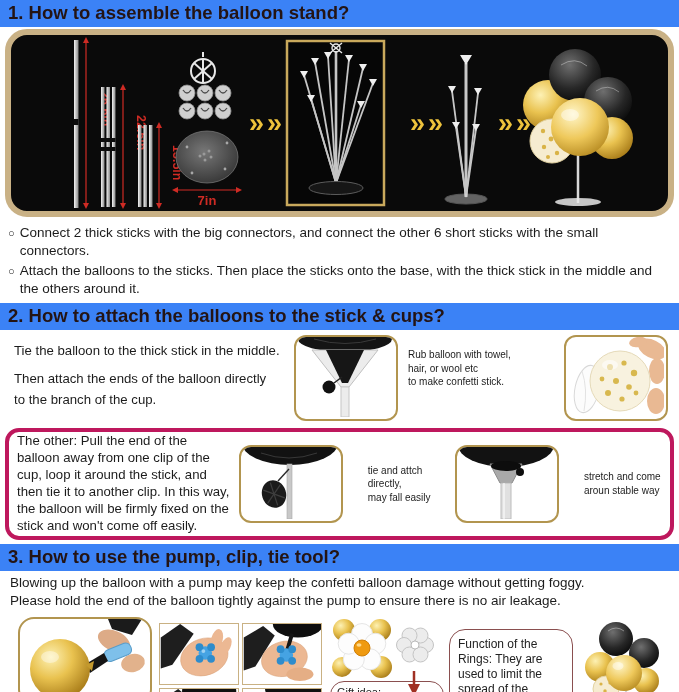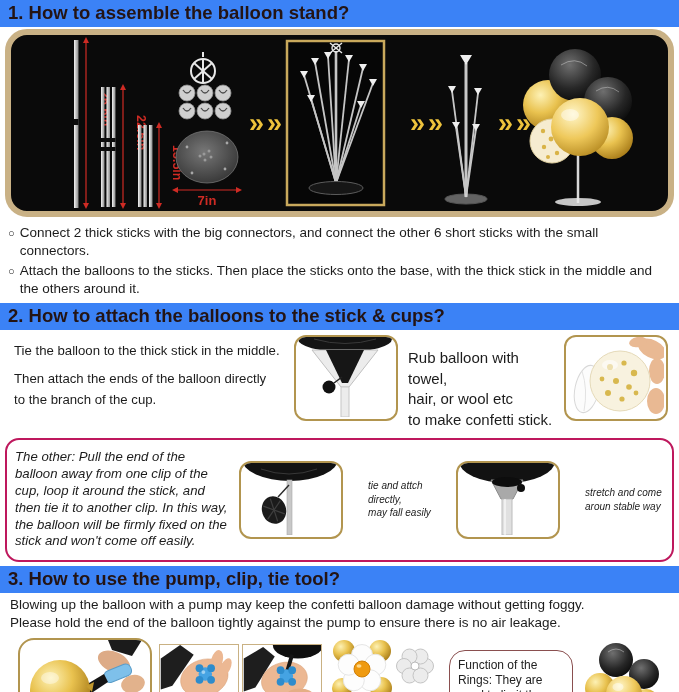--- a/index.html
+++ b/index.html
@@ -12,23 +12,23 @@
          border:6px solid #c9b185;border-radius:22px;overflow:hidden;}
   .bullets{padding:4px 8px 2px;font-size:13.5px;line-height:1.3;}
   .bullet{display:flex;gap:5px;margin-bottom:3px;}
   .bmark{font-size:11px;padding-top:2px;}
   
   .row1{display:flex;gap:10px;padding:5px 6px 4px;align-items:flex-start;}
   .imgbox{background:#fff;border:2px solid #b2954f;border-radius:12px;overflow:hidden;flex:none;}
   .tie{width:270px;font-size:13.2px;line-height:1.45;padding:6px 0 0 8px;}
   .tie div{margin-bottom:2px;}
   .tie .gap{margin-bottom:9px;}
-  .rub{width:146px;font-size:15px;line-height:1.38;padding-top:13px;}
-  .otherbox{border:2px solid #be185d;border-radius:14px;margin:3px 5px 4px;
-            display:flex;align-items:center;gap:9px;padding:20px 8px;height:80px;font-style:italic;}
+  .rub{width:146px;font-size:10px;line-height:1.38;padding-top:13px;}
+  .otherbox{border:4px solid #be185d;border-radius:14px;margin:3px 5px 4px;
+            display:flex;align-items:center;gap:9px;padding:12px 8px;height:80px;}
   .othertext{width:256px;font-size:13.2px;line-height:1.28;}
   .lbl{font-size:10px;line-height:1.35;width:94px;margin-left:16px;}
   
   .intro{padding:3px 10px 4px;font-size:13.5px;line-height:1.35;}
   .bottom{display:flex;gap:5px;padding:2px 0 0 4px;align-items:flex-start;}
   .pumpcol{width:150px;flex:none;}
   .bubble{background:#fff;border:1.5px solid #8a4f4f;border-radius:18px;color:#222;}
   .reminder{width:136px;font-size:12px;line-height:1.13;padding:5px 7px;margin-top:2px;}
   .grid{flex:none;width:166px;display:grid;grid-template-columns:80px 80px;gap:3px;margin-top:6px;}
   .cell{width:78px;height:60px;border:1px solid #c9b183;background:#fff;overflow:hidden;}

